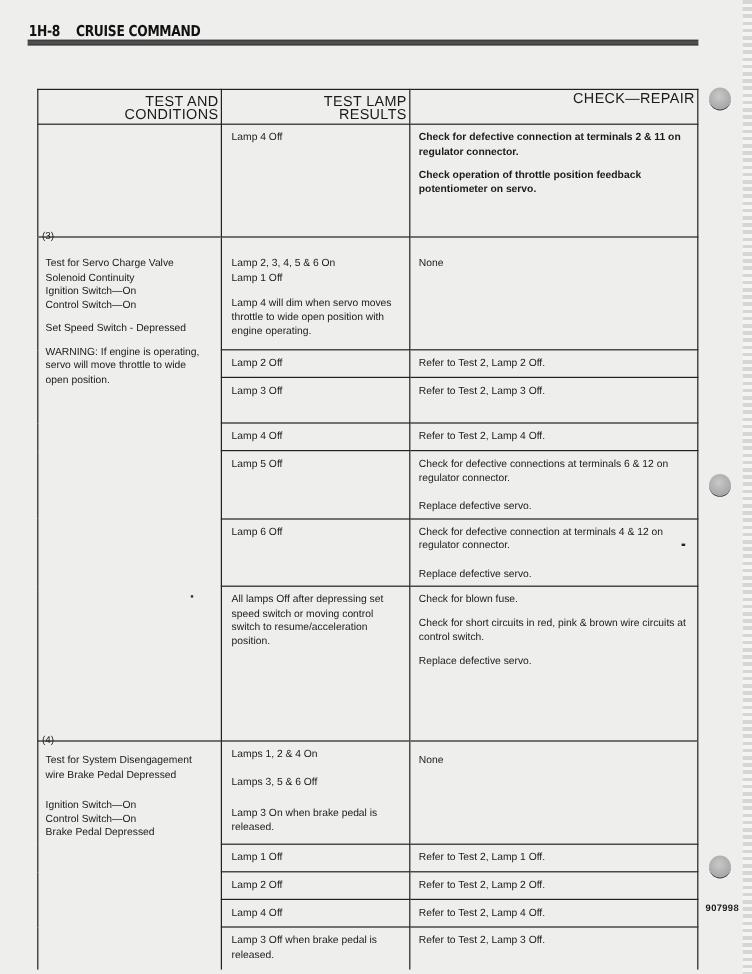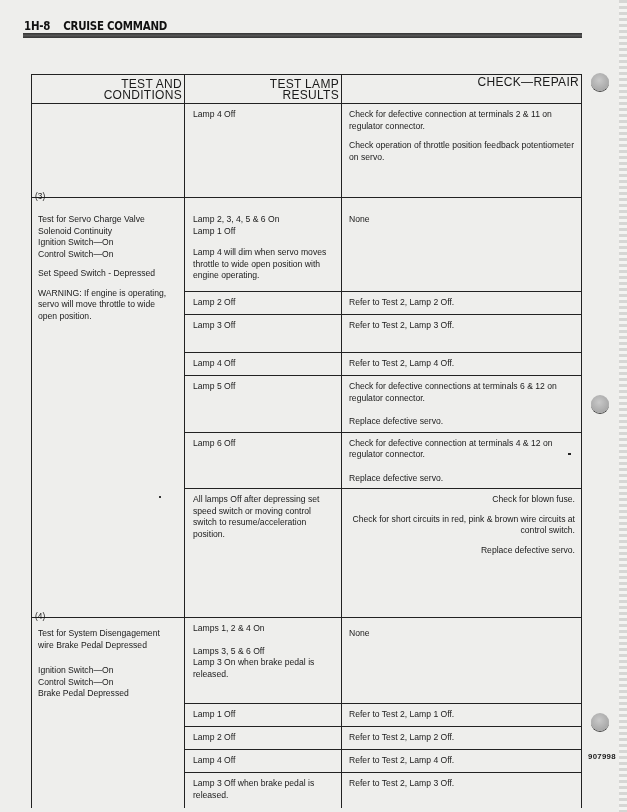--- a/index.html
+++ b/index.html
@@ -107,21 +107,21 @@
       </th>
     </tr>
   </thead>
   <tbody>
 
     <tr style="height:94px;">
       <td class="cond" style="border-bottom:none;"></td>
       <td class="lamp" style="border-bottom:1.4px solid #222;">
         <div>Lamp 4 Off</div>
       </td>
-      <td class="repair" style="border-bottom:1.4px solid #222;">
+      <td class="repair" style="border-bottom:1.4px solid #222;font-weight:bold;">
         <div class="p">Check for defective connection at terminals 2 &amp; 11 on regulator connector.</div>
         <div class="p">Check operation of throttle position feedback potentiometer on servo.</div>
       </td>
     </tr>
 
     <tr style="height:94px;">
       <td class="cond" rowspan="7" style="border-top:1.4px solid #222; padding-top:16px;">
         <span class="label-num" style="top:-7px;">(3)</span>
         <div class="p">
           <div>Test for Servo Charge Valve</div>
@@ -184,21 +184,21 @@
         </td>
       <td class="repair">
         <div class="p">Check for defective connection at terminals 4 &amp; 12 on regulator connector.</div>
         <div class="p" style="margin-top:12px;">Replace defective servo.</div>
       </td>
     </tr>
     <tr style="height:129px;margin-top:44px;">
       <td class="lamp" style="border-bottom:none; padding-right:8px;">
           <div>All lamps Off after depressing set speed switch or moving control switch to resume/acceleration position.</div>
         </td>
-      <td class="repair" style="border-bottom:none;text-align:right;">
+      <td class="repair" style="border-bottom:none;">
         <div class="p">Check for blown fuse.</div>
         <div class="p">Check for short circuits in red, pink &amp; brown wire circuits at control switch.</div>
         <div class="p">Replace defective servo.</div>
       </td>
     </tr>
 
     <tr style="height:86px;">
       <td class="cond" rowspan="5" style="border-top:1.4px solid #222; border-bottom:none; padding-top:10px;">
         <span class="label-num" style="top:-7px;">(4)</span>
         <div class="p" style="margin-bottom:14px;">
@@ -206,21 +206,21 @@
           <div>wire Brake Pedal Depressed</div>
         </div>
         <div class="p">
           <div>Ignition Switch—On</div>
           <div>Control Switch—On</div>
           <div>Brake Pedal Depressed</div>
         </div>
       </td>
       <td class="lamp" style="border-top:1.4px solid #222; ">
         <div class="p" style="margin-bottom:11px;">Lamps 1, 2 &amp; 4 On</div>
-        <div class="p" style="margin-bottom:0;">Lamps 3, 5 &amp; 6 Off</div>
+        <div class="p" style="margin-bottom:15px;">Lamps 3, 5 &amp; 6 Off</div>
         <div class="p">Lamp 3 On when brake pedal is released.</div>
       </td>
       <td class="repair" style="border-top:1.4px solid #222; padding-top:10px;">
         <div>None</div>
       </td>
     </tr>
     <tr style="height:23px;">
       <td class="lamp">
           <div>Lamp 1 Off</div>
         </td>

